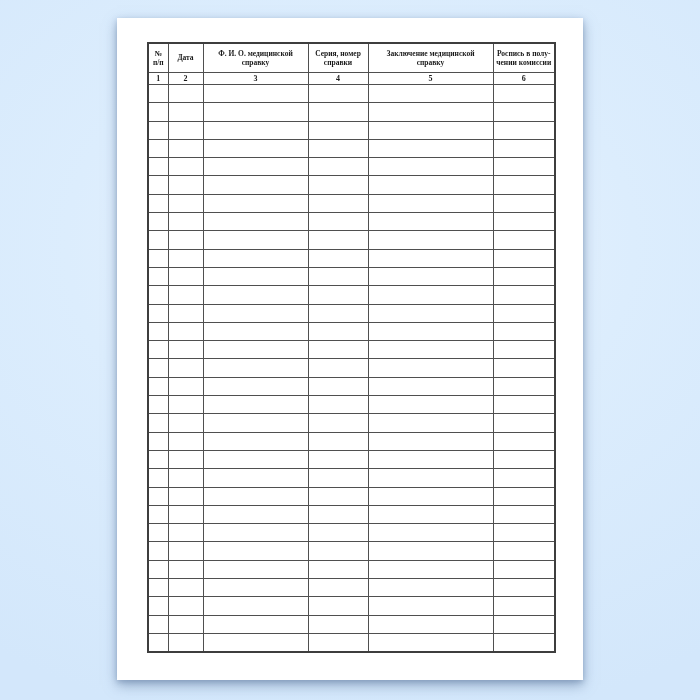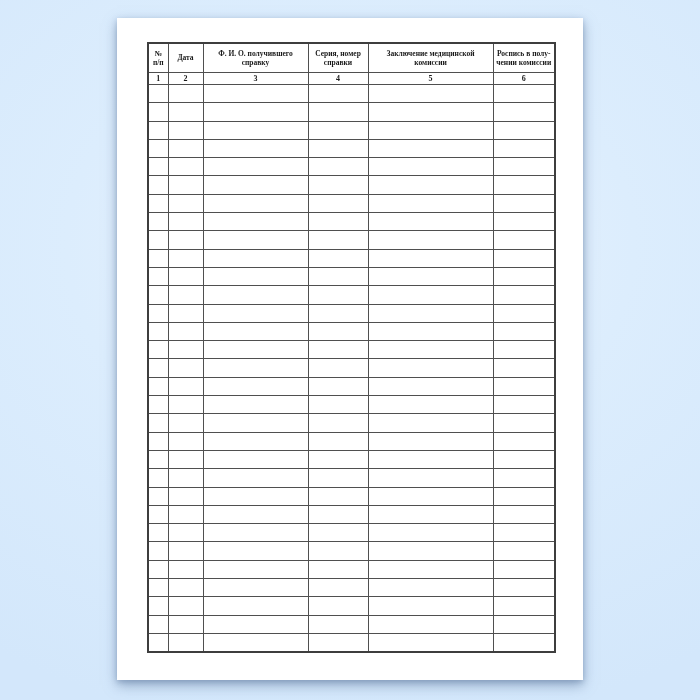--- a/index.html
+++ b/index.html
@@ -80,26 +80,26 @@
         <col style="width:105px">
         <col style="width:60px">
         <col style="width:125px">
         <col style="width:62px">
       </colgroup>
       <thead>
         <tr>
           <th class="col-header">№
 п/п</th>
           <th class="col-header">Дата</th>
-          <th class="col-header">Ф. И. О. получившего
+          <th class="col-header">Ф. И. О. медицинской
 справку</th>
           <th class="col-header">Серия, номер
 справки</th>
           <th class="col-header">Заключение медицинской
-комиссии</th>
+справку</th>
           <th class="col-header">Роспись в полу-
 чении комиссии</th>
         </tr>
         <tr>
           <td class="col-number">1</td>
           <td class="col-number">2</td>
           <td class="col-number">3</td>
           <td class="col-number">4</td>
           <td class="col-number">5</td>
           <td class="col-number">6</td>

